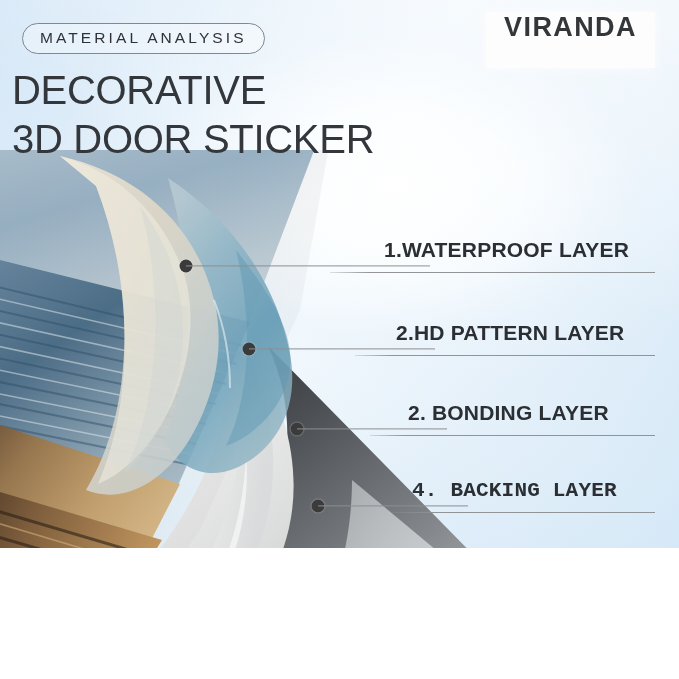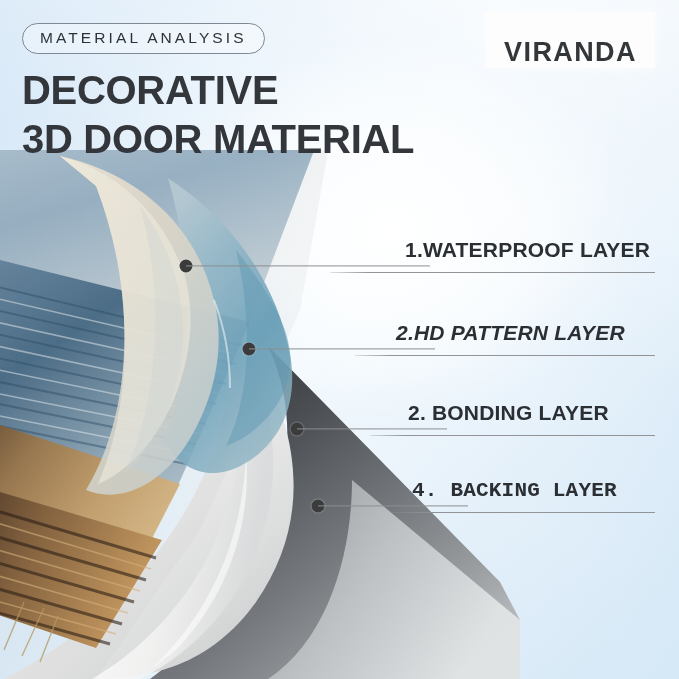--- a/index.html
+++ b/index.html
@@ -4,21 +4,21 @@
 <title>Material Analysis — Decorative 3D Door Sticker</title>
 <style>
   html, body {
     margin: 0;
     padding: 0;
     background: #ffffff;
   }
   #stage {
     position: relative;
     width: 679px;
-    height: 679px;
+    height: 548px;
     overflow: hidden;
     font-family: "Liberation Sans", sans-serif;
     background: #fde047;
   }
 
   
   .bg-base {
     position: absolute;
     inset: 0;
     background:
@@ -50,40 +50,40 @@
     border-radius: 999px;
     font-size: 15.5px;
     letter-spacing: 3.1px;
     color: #2e3237;
     background: rgba(255,255,255,0.30);
     white-space: nowrap;
     line-height: 1;
   }
   .headline {
     position: absolute;
-    left: 22px;
+    left: 12px;
     top: 66px;
     color: #33373c;
     font-size: 40px;
-    font-weight: bold;
+    font-weight: normal;
     line-height: 1.22;
     letter-spacing: -0.3px;
     white-space: nowrap;
   }
   .headline .ln { display: block; }
 
   .logo-box {
     position: absolute;
     right: 24px;
     top: 12px;
     width: 169px;
     height: 56px;
     background: #fdfdfd;
     display: flex;
-    align-items: flex-end;
+    align-items: flex-start;
     justify-content: center;
     box-shadow: 0 0 10px rgba(255,255,255,0.85);
   }
   .logo-text {
     font-size: 27px;
     font-weight: bold;
     letter-spacing: 1.4px;
     color: #333739;
   }
 
@@ -318,38 +318,38 @@
       </g>
 
       <path d="M 214,150 C 224,176 230,206 230,238" stroke="#ffffff" stroke-width="2" fill="none" opacity="0.5"></path>
     </svg>
   </div>
 
   <div class="pill">MATERIAL ANALYSIS</div>
 
   <div class="headline">
     <span class="ln">DECORATIVE</span>
-    <span class="ln">3D DOOR MATERIAL</span>
+    <span class="ln">3D DOOR STICKER</span>
   </div>
 
   <div class="logo-box">
     <span class="logo-text">VIRANDA</span>
   </div>
 
   <div class="callout">
     <div class="dot" style="left:186px; top:266px;"></div>
     <div class="leader" style="left:186px; top:266px; width:244px;"></div>
-    <div class="label" style="left:405px; top:262px;text-align:right;">1.WATERPROOF LAYER</div>
+    <div class="label" style="left:384px; top:262px;text-align:right;">1.WATERPROOF LAYER</div>
     <div class="rule" style="left:330px; top:272px; width:325px;"></div>
   </div>
 
   <div class="callout">
     <div class="dot" style="left:249px; top:349px;"></div>
     <div class="leader" style="left:249px; top:349px; width:186px;"></div>
-    <div class="label" style="left:396px; top:345px;font-style:italic;">2.HD PATTERN LAYER</div>
+    <div class="label" style="left:396px; top:345px;">2.HD PATTERN LAYER</div>
     <div class="rule" style="left:355px; top:355px; width:300px;"></div>
   </div>
 
   <div class="callout">
     <div class="dot" style="left:297px; top:429px;"></div>
     <div class="leader" style="left:297px; top:429px; width:150px;"></div>
     <div class="label" style="left:408px; top:425px;">2. BONDING LAYER</div>
     <div class="rule" style="left:370px; top:435px; width:285px;"></div>
   </div>
 

